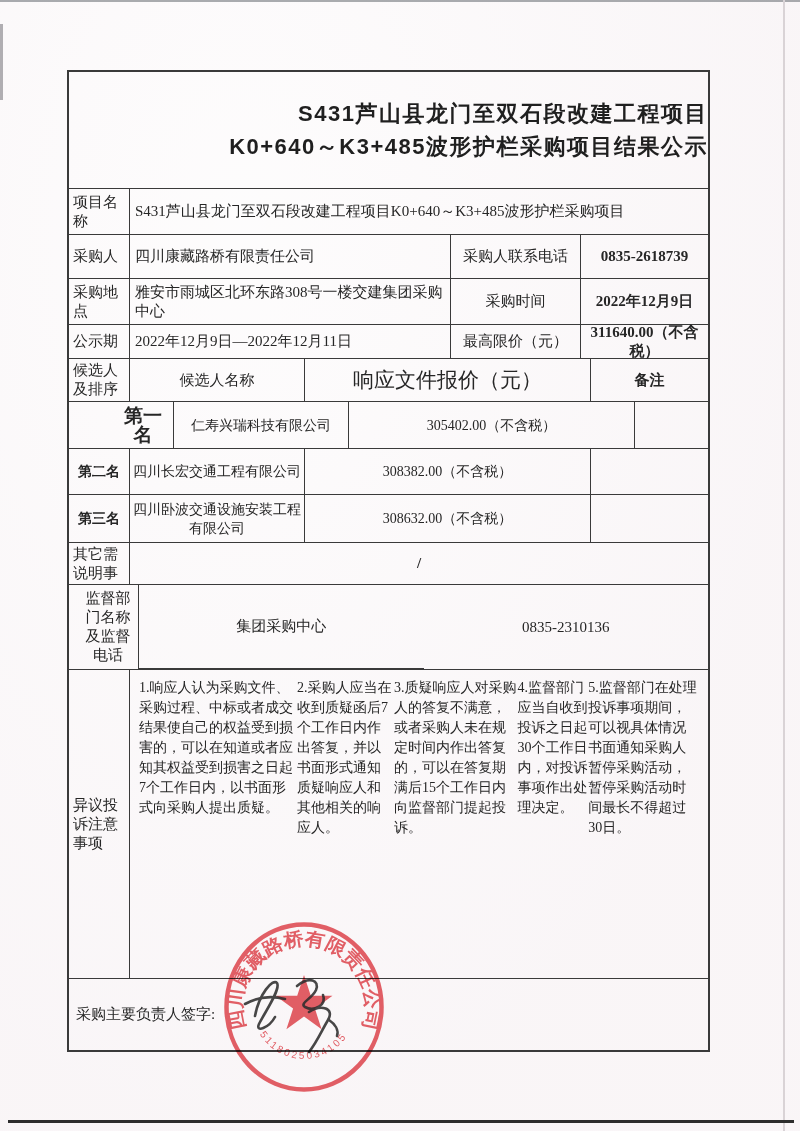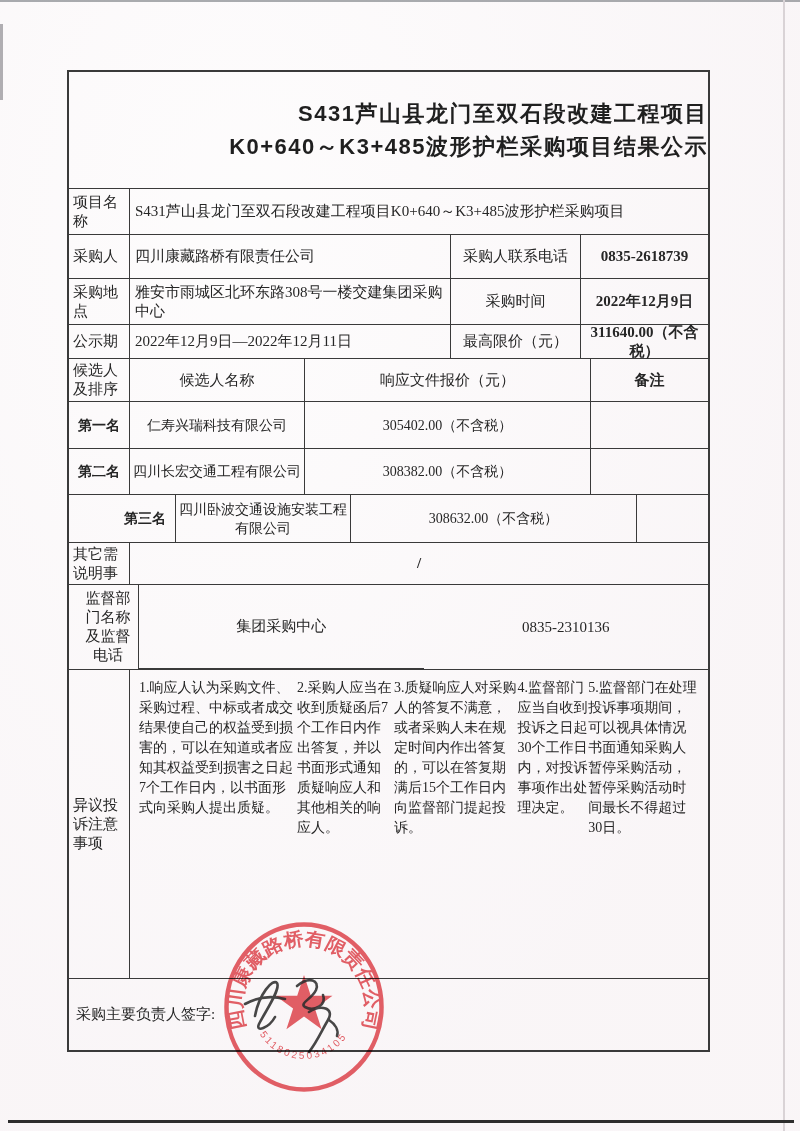--- a/index.html
+++ b/index.html
@@ -38,21 +38,21 @@
     display:flex; flex-direction:column; justify-content:center; align-items:flex-end; gap:3px;
     font-family:"Liberation Sans","DejaVu Sans",sans-serif;
     font-weight:bold; font-size:22px; letter-spacing:1.5px; color:#1f1f1f;
   }
 
   .h-project   { height:46px; }
   .h-purchaser { height:44px; }
   .h-location  { height:46px; }
   .h-publicity { height:34px; }
   .h-candhead  { height:43px; }
-  .h-cand1 { height:47px; } .h-cand2 { height:46px; } .h-cand3 { height:48px;padding-left:46px; }
+  .h-cand1 { height:47px; } .h-cand2 { height:46px; } .h-cand3 { height:48px; }
   .h-other { height:42px; }
   .h-sign  { height:71px;font-family:Liberation Serif, serif; }
 
   .w-wide { width:321px; flex:none; }
   .w-sublabel { width:130px; flex:none; justify-content:center; text-align:center; }
 
   .c-name  { width:175px; flex:none; justify-content:center; text-align:center; font-size:14px; padding:1px 2px; }
   .c-price { width:286px; flex:none; justify-content:center; font-size:14px; }
 
   .clip-label { overflow:hidden; align-items:flex-start; padding-top:2px; }
@@ -115,26 +115,26 @@
     <div class="row h-publicity">
       <div class="cell label-cell">公示期</div>
       <div class="cell w-wide">2022年12月9日—2022年12月11日</div>
       <div class="cell w-sublabel">最高限价（元）</div>
       <div class="cell flex1 center">311640.00（不含税）</div>
     </div>
 
     <div class="row h-candhead">
       <div class="cell label-cell">候选人及排序</div>
       <div class="cell c-name" style="font-size:15px;">候选人名称</div>
-      <div class="cell c-price" style="font-size:15px;">响应文件报价（元）</div>
+      <div class="cell c-price" style="font-size:21px;">响应文件报价（元）</div>
       <div class="cell flex1 center">备注</div>
     </div>
 
     <div class="row h-cand1">
-      <div class="cell label-cell center" style="font-size:14px;">第一名</div>
+      <div class="cell label-cell center" style="font-size:19px;margin-left:44px;">第一名</div>
       <div class="cell c-name">仁寿兴瑞科技有限公司</div>
       <div class="cell c-price">305402.00（不含税）</div>
       <div class="cell flex1"></div>
     </div>
     <div class="row h-cand2">
       <div class="cell label-cell center" style="font-size:14px;">第二名</div>
       <div class="cell c-name">四川长宏交通工程有限公司</div>
       <div class="cell c-price">308382.00（不含税）</div>
       <div class="cell flex1"></div>
     </div>

